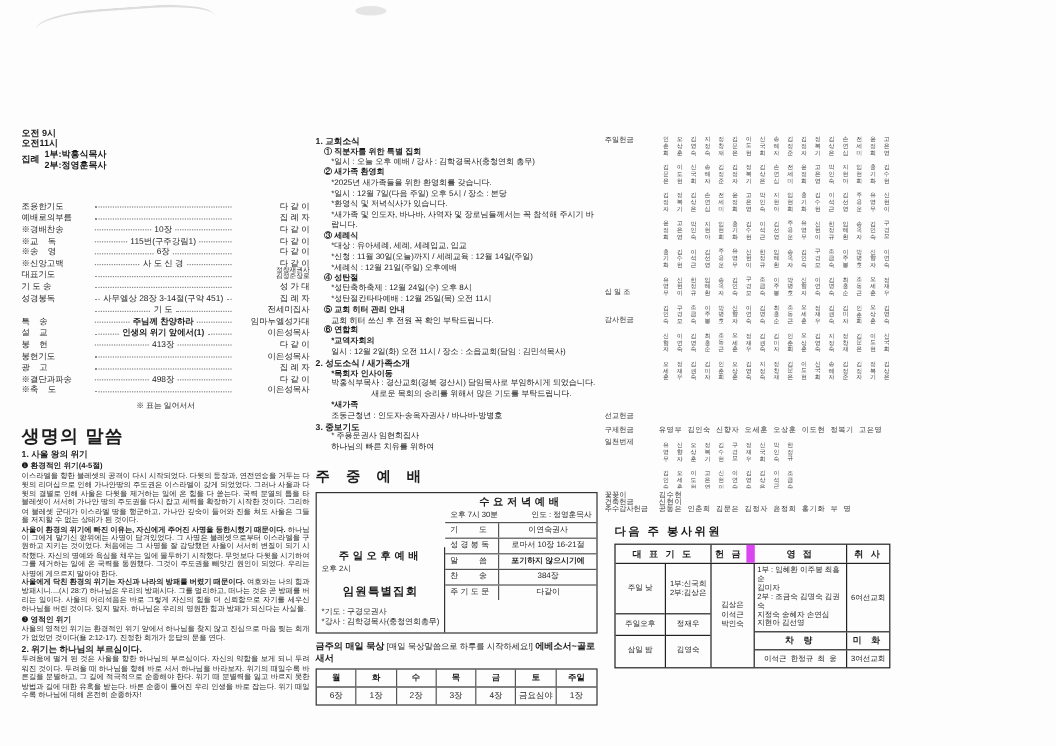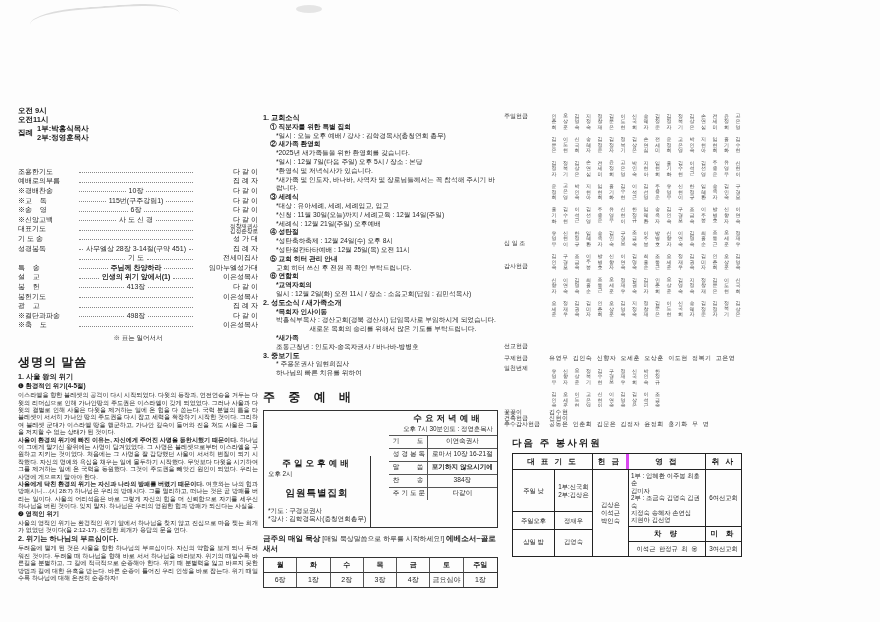--- a/index.html
+++ b/index.html
@@ -26,42 +26,42 @@
   .o-label { width:58px; white-space:pre; }
   .o-mid { flex:1; display:flex; align-items:center; min-width:0; }
   .o-mid .lead { flex:1; border-bottom:1px dotted #888; height:1px; margin:0 3px; transform:translateY(1px); }
   .o-mid .ctr { white-space:pre; }
   .o-mid .ctr.bold { font-weight:bold; }
   .o-right { width:62px; text-align:right; white-space:pre; }
   .o-right.two { font-size:5.6px; line-height:5.8px; }
   .o-note { text-align:center; font-size:6.5px; margin-top:4px; }
 
   .sermon { margin-top:11px; }
-  .sermon-title { font-size:12px; font-weight:bold; letter-spacing:1px; }
+  .sermon-title { font-size:15px; font-weight:bold; letter-spacing:1px; }
   .s-h1 { font-size:7.2px; font-weight:bold; margin-top:1px; }
   .s-h2 { font-size:6.4px; font-weight:bold; }
   .s-p { font-size:6.1px; line-height:7.4px; text-align:justify; }
   .s-p b { font-weight:bold; }
 
   
   .col-mid { position:absolute; left:263px; top:114px; width:235px; }
   .news { font-size:6.7px; line-height:8.8px; }
   .news .sec-title { font-weight:bold; font-size:7.2px; }
   .news .item-title { font-weight:bold; padding-left:7px; }
   .news .line { padding-left:13px; white-space:pre-wrap; }
   .news .line.bold { font-weight:bold; }
 
   .midweek-title { font-size:12px; font-weight:bold; letter-spacing:5px; margin-top:11px; }
   .mw-table { display:flex; border:1.5px solid #333; margin-top:4px; font-size:6.6px; }
   .mw-left { width:46%; border-right:1.5px solid #333; padding:2px 4px 3px; display:flex; flex-direction:column;margin-top:45px; }
   .mw-cell-head { text-align:center; font-weight:bold; font-size:8.6px; letter-spacing:3px; }
   .mw-time { font-size:6.4px; }
   .mw-event { text-align:center; font-weight:bold; font-size:9.5px; letter-spacing:1px; margin:8px 0 7px; }
   .mw-lines div { line-height:8.4px; }
-  .mw-right { flex:1; display:flex; flex-direction:column;align-items:flex-end; }
+  .mw-right { flex:1; display:flex; flex-direction:column; }
   .mw-right-top { padding:2px 4px 1px; }
   .mw-time-row { display:flex; justify-content:space-between; font-size:6.4px; }
   .mw-kv { display:flex; border-top:1px solid #555; }
   .mw-k { width:36%; border-right:1px solid #555; padding:1.5px 4px; letter-spacing:2px; white-space:pre; }
   .mw-v { flex:1; text-align:center; padding:1.5px 2px; }
   .mw-v.bold { font-weight:bold; }
 
   .dev-line { margin-top:6px; font-size:6.9px; }
   .dev-line .b { font-weight:bold; font-size:7.6px; }
   .dev-table { display:grid; grid-template-columns:repeat(7,1fr); border:1.5px solid #333; margin-top:3px; text-align:center; font-size:7px; }
@@ -77,21 +77,21 @@
   .cols-b { position:absolute; left:45px; top:257px; height:42px; display:flex; gap:3.5px; overflow:hidden; }
   .vcol { writing-mode:vertical-rl; text-orientation:upright; font-size:5px; letter-spacing:.6px; width:8px; overflow:hidden; color:#444; }
   .offer-names { position:absolute; left:45px; white-space:pre; letter-spacing:.5px; }
 
   .vol { position:absolute; left:8px; top:329px; width:230px; }
   .vol-title { font-size:9.5px; font-weight:bold; letter-spacing:2px; }
   .vol-table { border:1.5px solid #222; margin-top:3px; font-size:6.3px; text-align:center; }
   .vol-head { display:flex; border-bottom:1.5px solid #222; font-weight:bold; font-size:7.6px; }
   .vol-head div { padding:2.5px 0; letter-spacing:2px; }
   .vh1 { width:80px; border-right:1px solid #222; }
-  .vh2 { width:36px; border-right:3px solid #d946ef; }
+  .vh2 { width:36px; border-right:7px solid #d946ef; }
   .vh3 { width:77px; border-right:1px solid #222; }
   .vh4 { flex:1; }
   .vol-body { display:flex; }
   .vb-c1 { width:42px; border-right:1px solid #222; display:flex; flex-direction:column; }
   .vb-c2 { width:38px; border-right:1px solid #222; display:flex; flex-direction:column; }
   .vb-c1 > div, .vb-c2 > div { border-bottom:1px solid #222; display:flex; align-items:center; justify-content:center; white-space:pre-line; line-height:7.6px; }
   .vb-c1 > div:last-child, .vb-c2 > div:last-child { border-bottom:none; }
   .vb-offer { width:36px; border-right:1px solid #222; display:flex; align-items:center; justify-content:center; white-space:pre-line; line-height:8px; }
   .vb-right { flex:1; display:flex; flex-direction:column; }
   .vb-r-row { display:flex; }

